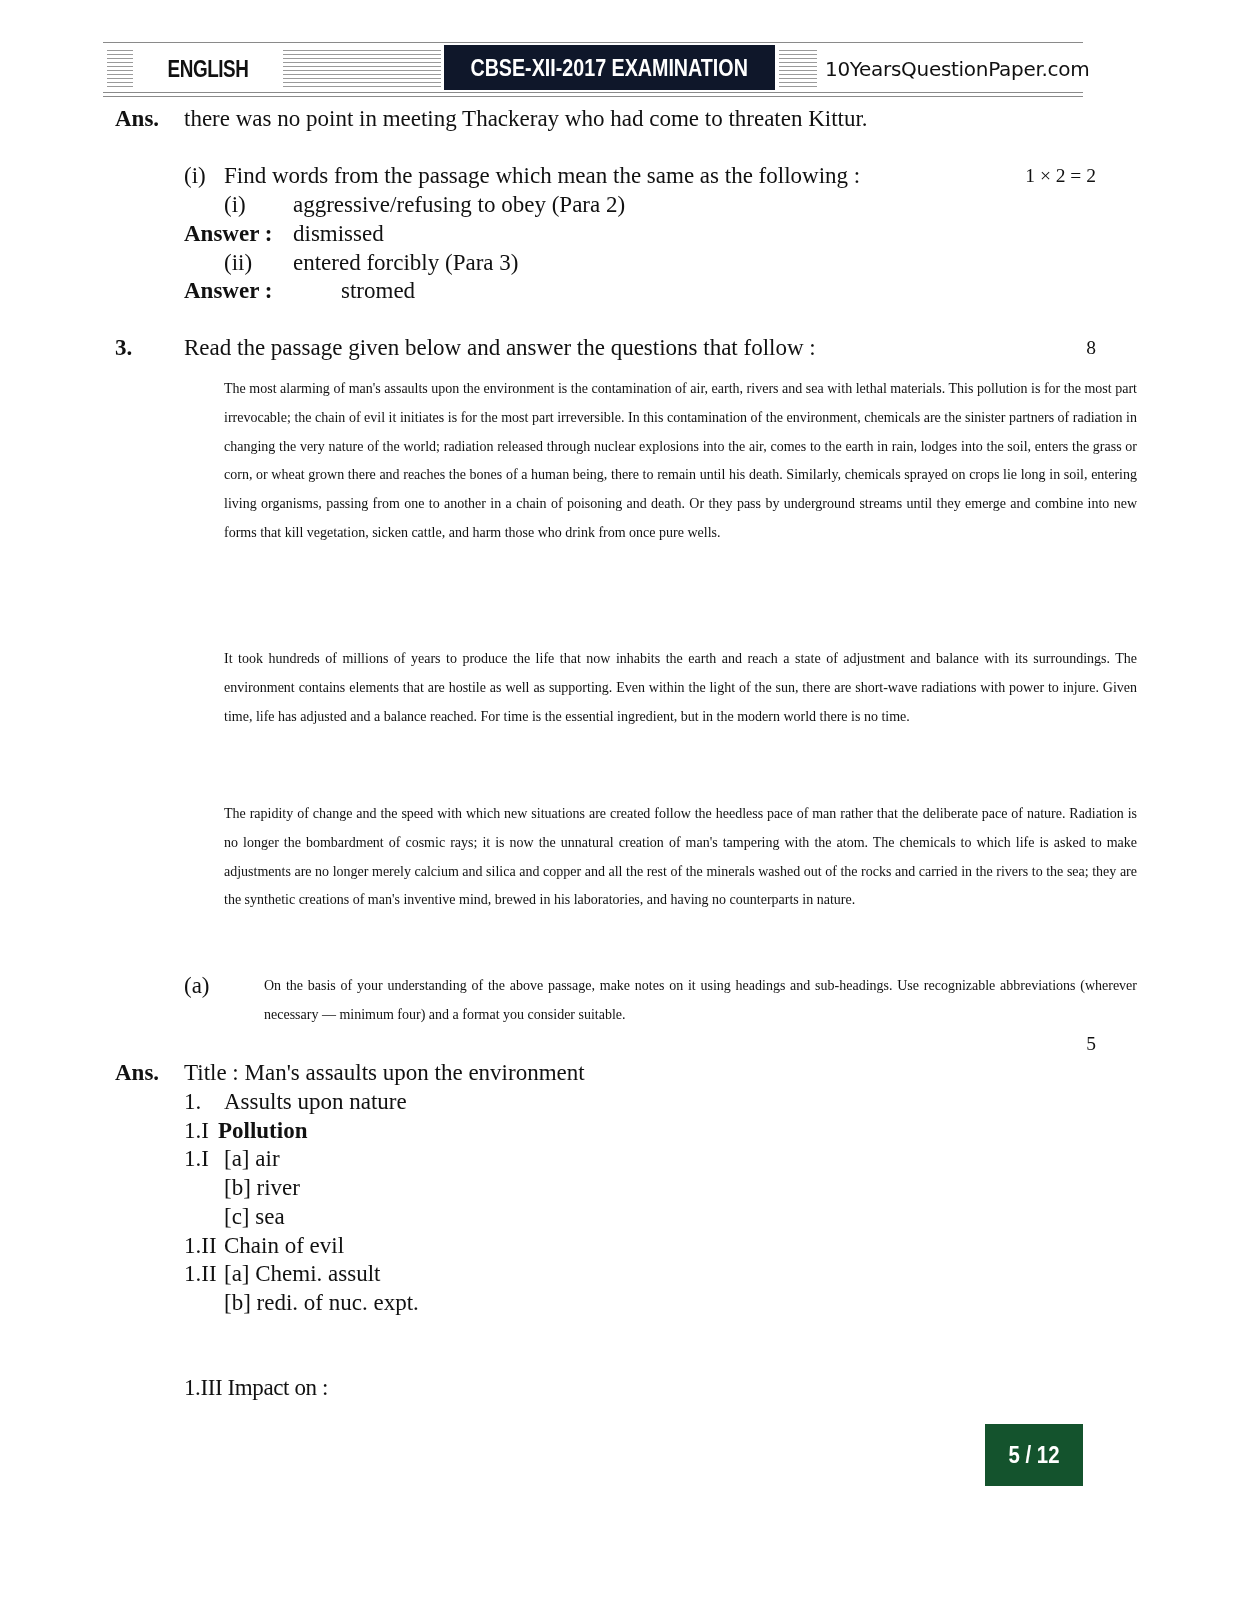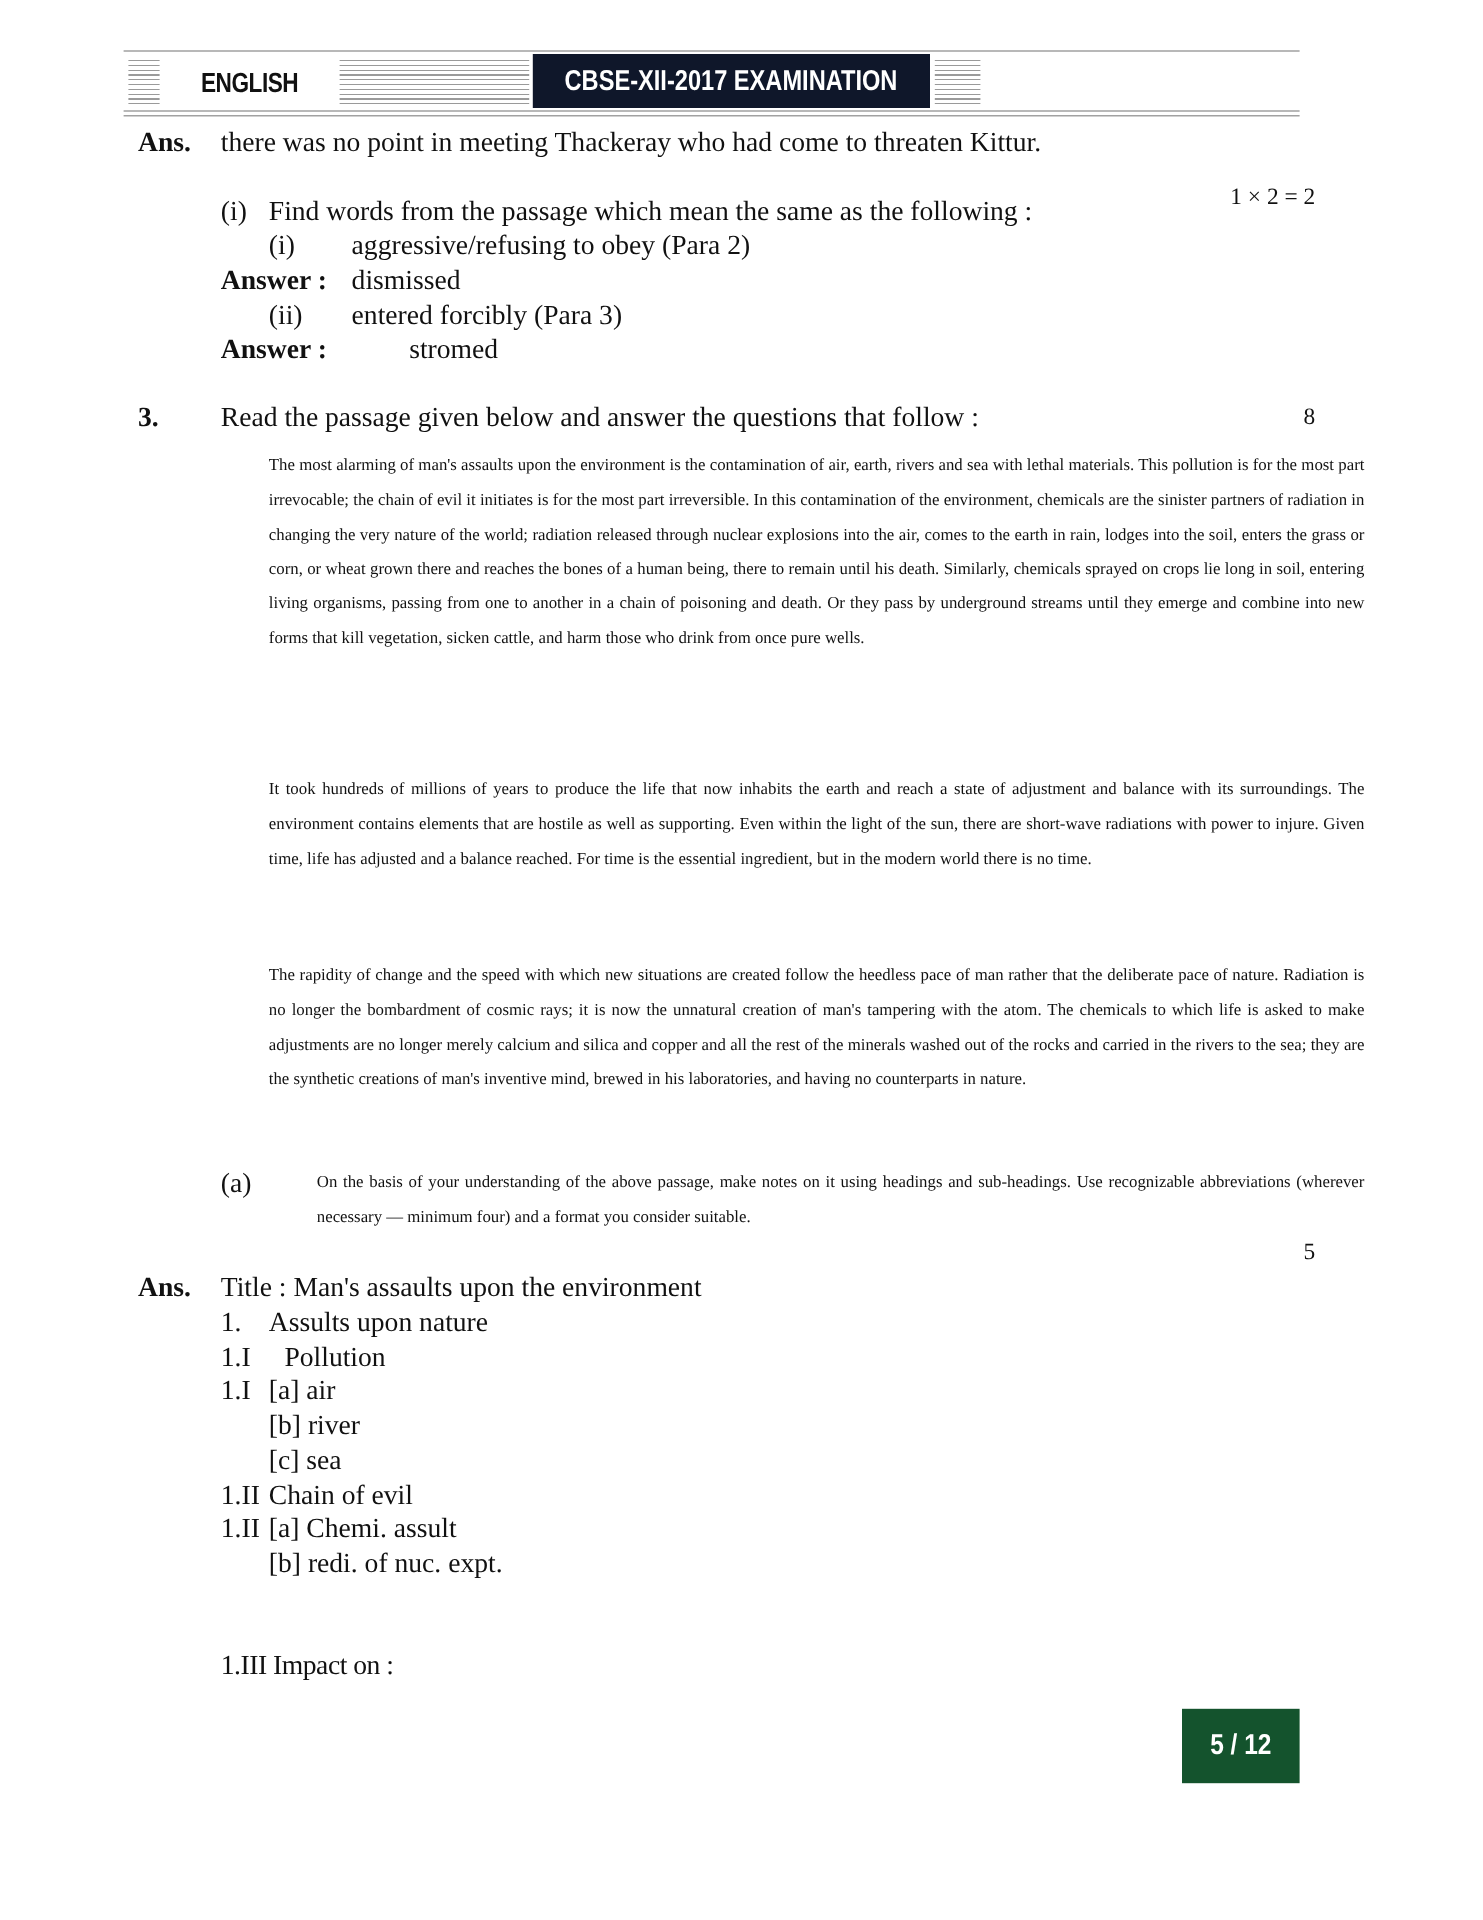--- a/index.html
+++ b/index.html
@@ -45,30 +45,31 @@
 
 <div class="hdr">
   <div class="rule-top"></div>
   <div class="stripes stripe-a"></div>
   <div class="subj">ENGLISH</div>
   <div class="stripes stripe-b"></div>
   <div class="exam">
     <span>CBSE-XII-2017 EXAMINATION</span>
   </div>
   <div class="stripes stripe-c"></div>
+  <div class="site">10YearsQuestionPaper.com</div>
   <div class="rule-bot1"></div>
   <div class="rule-bot2"></div>
 </div>
 
 <div class="t b" style="left:115px; top:105px;">Ans.</div>
 <div class="t" style="left:184px; top:105px;">there was no point in meeting Thackeray who had come to threaten Kittur.</div>
 
 <div class="t" style="left:184px; top:162px;">(i)</div>
 <div class="t" style="left:224px; top:162px;">Find words from the passage which mean the same as the following :</div>
-<div class="mark" style="top:151px;margin-left:13px;">1 × 2 = 2</div>
+<div class="mark" style="top:162px;margin-left:13px;">1 × 2 = 2</div>
 
 <div class="t" style="left:224px; top:191px;">(i)</div>
 <div class="t" style="left:293px; top:191px;">aggressive/refusing to obey (Para 2)</div>
 <div class="t b" style="left:184px; top:220px;">Answer :</div>
 <div class="t" style="left:293px; top:220px;">dismissed</div>
 
 <div class="t" style="left:224px; top:249px;">(ii)</div>
 <div class="t" style="left:293px; top:249px;">entered forcibly (Para 3)</div>
 <div class="t b" style="left:184px; top:277px;">Answer :</div>
 <div class="t" style="left:293px; top:277px;margin-left:48px;">stromed</div>
@@ -85,21 +86,21 @@
 <div class="para" style="left:224px; width:873px; top:972px;">On the basis of your understanding of the above passage, make notes on it using headings and sub-headings. Use recognizable abbreviations (wherever necessary — minimum four) and a format you consider suitable.</div>
 <div class="mark" style="top:1030px;">5</div>
 
 <div class="t b" style="left:115px; top:1059px;">Ans.</div>
 <div class="t" style="left:184px; top:1059px;">Title : Man's assaults upon the environment</div>
 
 <div id="notes">
     <div class="t" style="left: 184px; top: 1088px;">1.</div>
     <div class="t" style="left: 224px; top: 1088px;">Assults upon nature</div>
     <div class="t" style="left: 184px; top: 1116.7px;">1.I</div>
-    <div class="t" style="left: 237px; top: 1116.7px;">Pollution</div>
+    <div class="t" style="left: 218px; top: 1116.7px; font-weight: bold;">Pollution</div>
     <div class="t" style="left: 184px; top: 1145.4px;">1.I</div>
     <div class="t" style="left: 224px; top: 1145.4px;">[a] air</div>
     <div class="t" style="left: 184px; top: 1174.1px;"></div>
     <div class="t" style="left: 224px; top: 1174.1px;">[b] river</div>
     <div class="t" style="left: 184px; top: 1202.8px;"></div>
     <div class="t" style="left: 224px; top: 1202.8px;">[c] sea</div>
     <div class="t" style="left: 184px; top: 1231.5px;">1.II</div>
     <div class="t" style="left: 224px; top: 1231.5px;">Chain of evil</div>
     <div class="t" style="left: 184px; top: 1260.2px;">1.II</div>
     <div class="t" style="left: 224px; top: 1260.2px;">[a] Chemi. assult</div>

